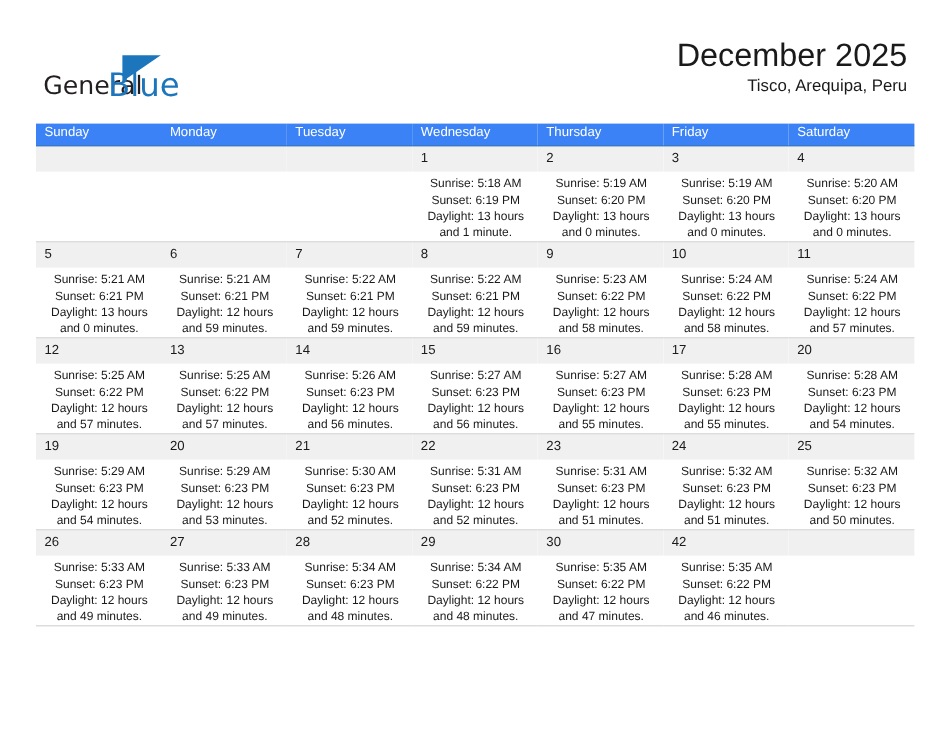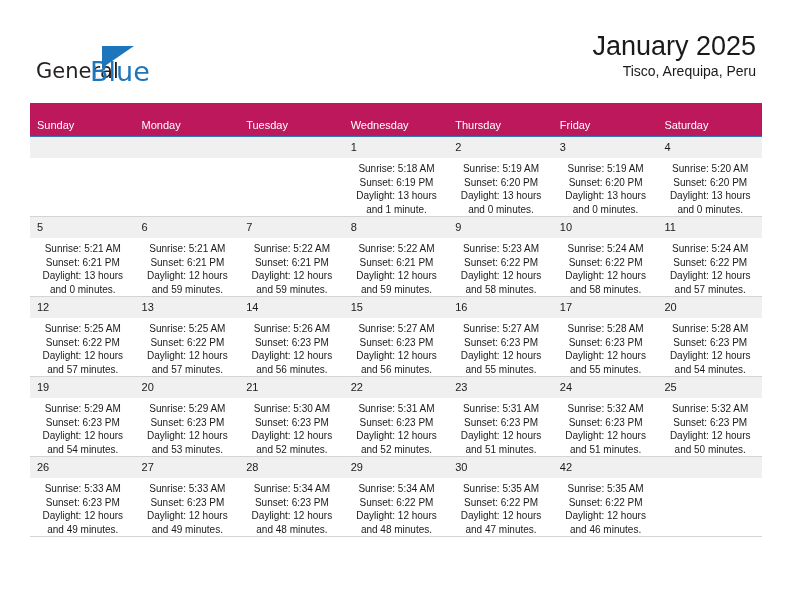--- a/index.html
+++ b/index.html
@@ -93,26 +93,26 @@
   
   .calendar {
     position: absolute;
     left: 30px;
     top: 103px;
     width: 732px;
     border-collapse: collapse;
     table-layout: fixed;
   }
   .calendar th {
-    background: #be185d;
+    background: #3b82f6;
     color: #ffffff;
     font-size: 11px;
     font-weight: 400;
     text-align: left;
-    padding: 15px 0 5px 7px;
+    padding: 0 0 5px 7px;
     height: 13px;
     border: none;
   }
   .calendar td {
     vertical-align: top;
     padding: 0;
     border-top: 1px solid #3878b9;
     border-bottom: 1px solid #d4d4d4;
     height: 76px;
     width: 104.57px;
@@ -151,21 +151,21 @@
 
   <div class="header">
 
     <div class="logo">
       <span class="logo-general">General</span>
       <span class="logo-triangle"></span>
       <span class="logo-blue">Blue</span>
     </div>
 
     <div class="title-block">
-      <div class="cal-title">January 2025</div>
+      <div class="cal-title">December 2025</div>
       <div class="cal-subtitle">Tisco, Arequipa, Peru</div>
     </div>
 
   </div>
 
   <table class="calendar">
     <thead>
       <tr>
         <th>Sunday</th>
         <th>Monday</th>

